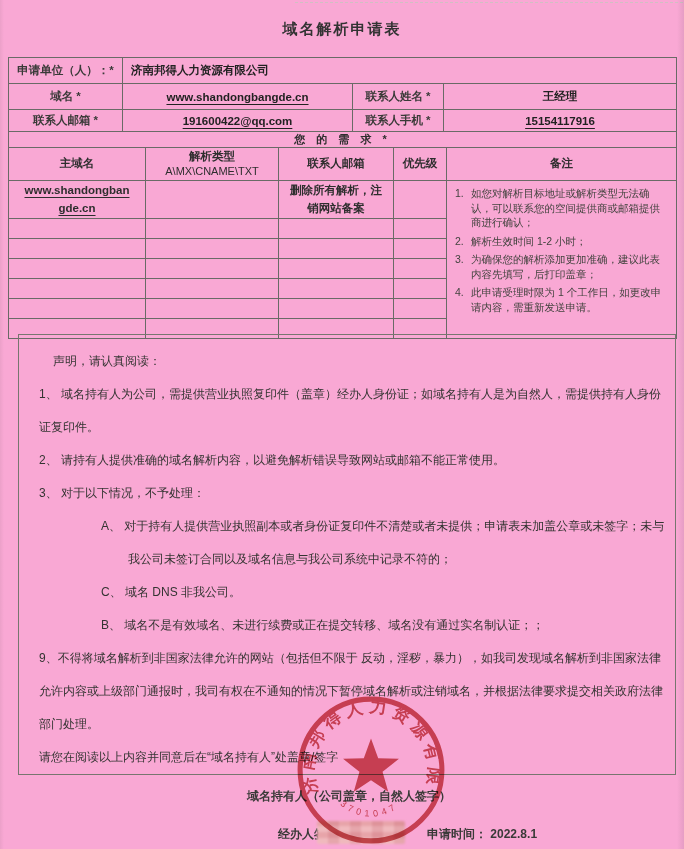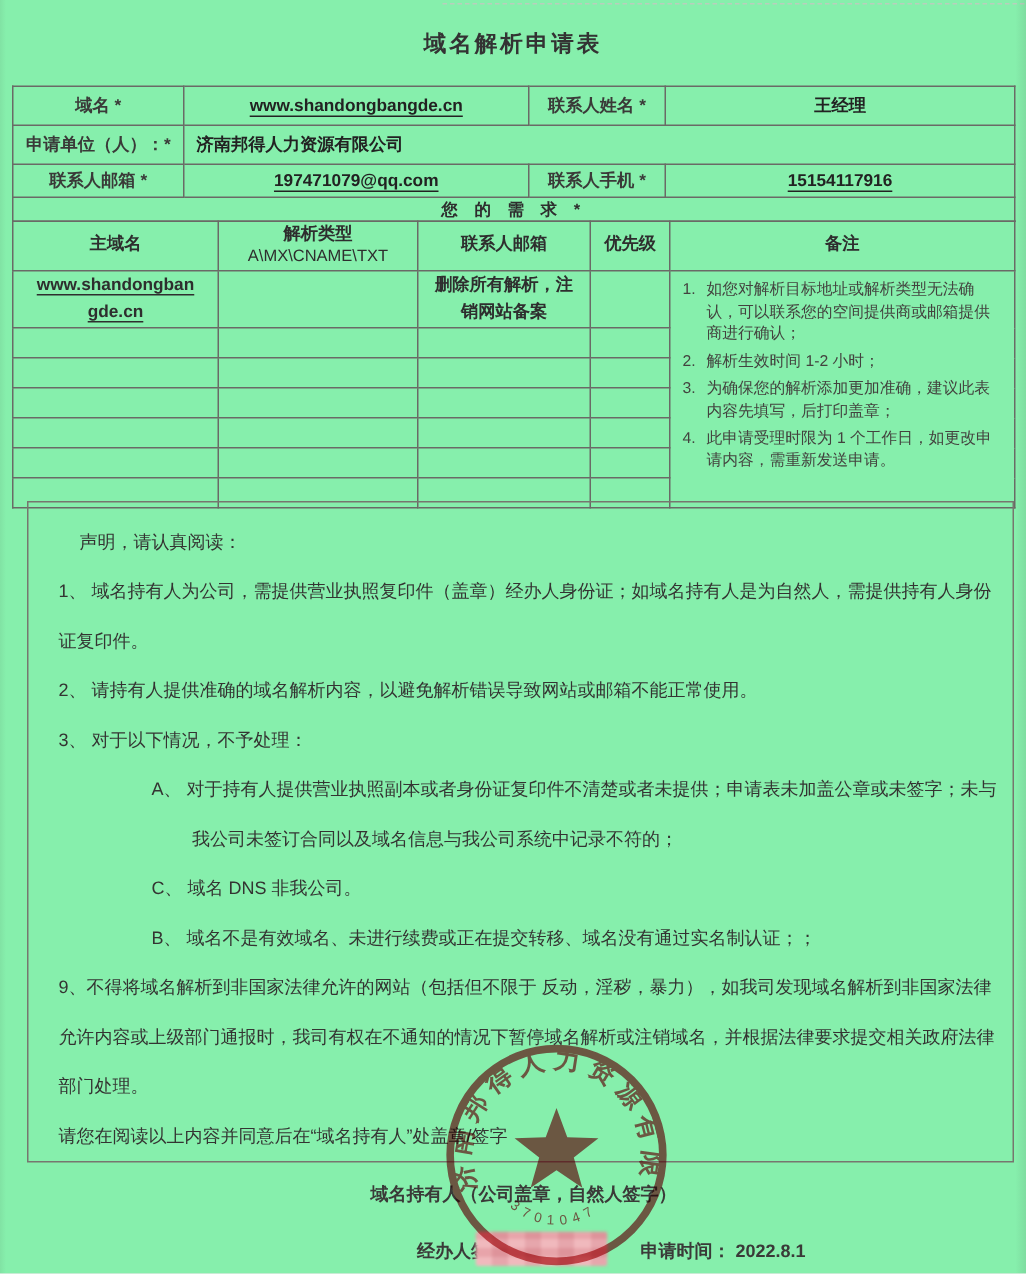--- a/index.html
+++ b/index.html
@@ -1,18 +1,18 @@
 <!DOCTYPE html>
 <html><head>
 <meta charset="utf-8">
 <style>
   html,body{margin:0;padding:0;background:#e8e8e6;}
   .page{
     position:relative;width:684px;height:849px;margin:0 auto;
-    background:#86efac;overflow:hidden;
+    background:#f9a8d4;overflow:hidden;
     font-family:"Liberation Sans","DejaVu Sans",sans-serif;
     color:#2e2e2e;
   }
   
   .page::after{content:"";position:absolute;right:0;top:0;bottom:0;width:7px;
     background:linear-gradient(to left,rgba(60,60,55,.10),rgba(0,0,0,0));pointer-events:none;}
   .page::before{content:"";position:absolute;left:0;top:0;bottom:0;width:4px;
     background:linear-gradient(to right,rgba(60,60,55,.07),rgba(0,0,0,0));pointer-events:none;}
   .scan-line-top{position:absolute;top:2px;left:295px;width:388px;height:0;
     border-top:1px dashed #c6c6c0;opacity:.8;}
@@ -69,32 +69,32 @@
 
     <table>
       <colgroup>
           <col style="width:114px">
           <col style="width:230px">
           <col style="width:91px">
           <col style="width:233px">
         </colgroup>
       <tbody>
           <tr style="height:26px">
+        <td class="lab">申请单位（人）：*</td>
+        <td class="val" colspan="3" style="text-align:left;padding-left:8px">济南邦得人力资源有限公司</td>
+      </tr>
+      <tr style="height:26px">
         <td class="lab">域名 *</td>
         <td class="val u">www.shandongbangde.cn</td>
         <td class="lab">联系人姓名 *</td>
         <td class="val">王经理</td>
       </tr>
-      <tr style="height:26px">
-        <td class="lab">申请单位（人）：*</td>
-        <td class="val" colspan="3" style="text-align:left;padding-left:8px">济南邦得人力资源有限公司</td>
-      </tr>
       <tr style="height:22px">
         <td class="lab">联系人邮箱 *</td>
-        <td class="val u">197471079@qq.com</td>
+        <td class="val u">191600422@qq.com</td>
         <td class="lab">联系人手机 *</td>
         <td class="val u">15154117916</td>
       </tr>
       <tr class="needs-hdr">
         <td colspan="4">您 的 需 求 *</td>
       </tr>
     </tbody>
       </table>
 
     <table style="margin-top:-1px">

